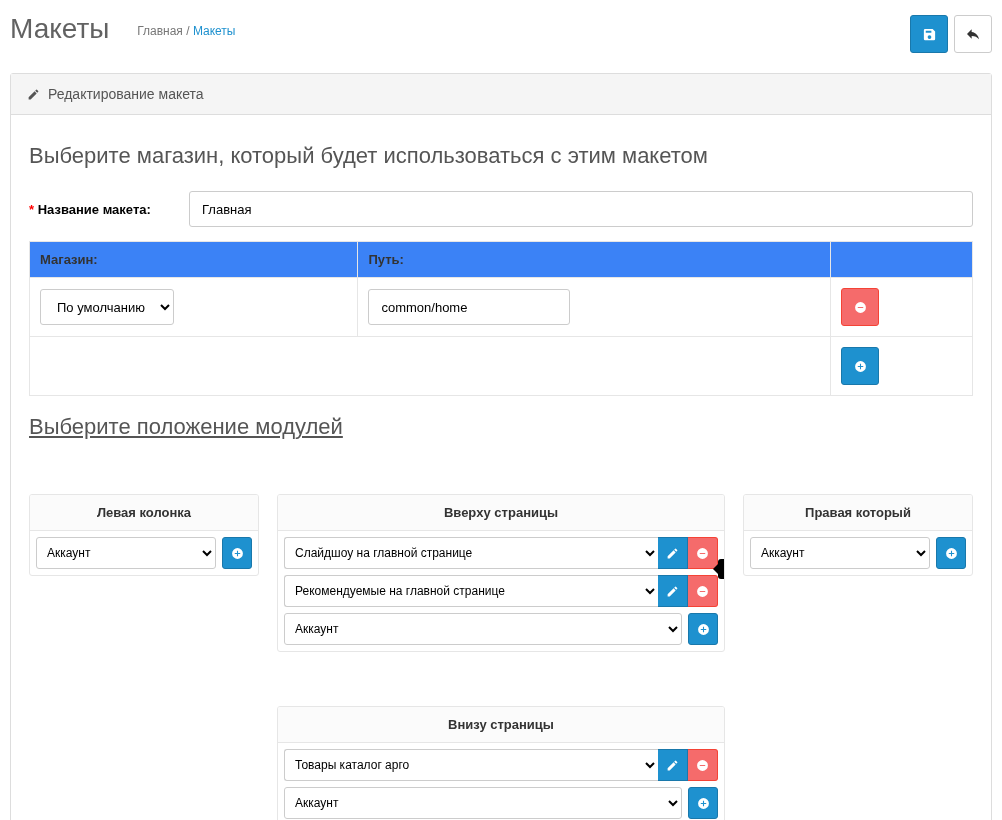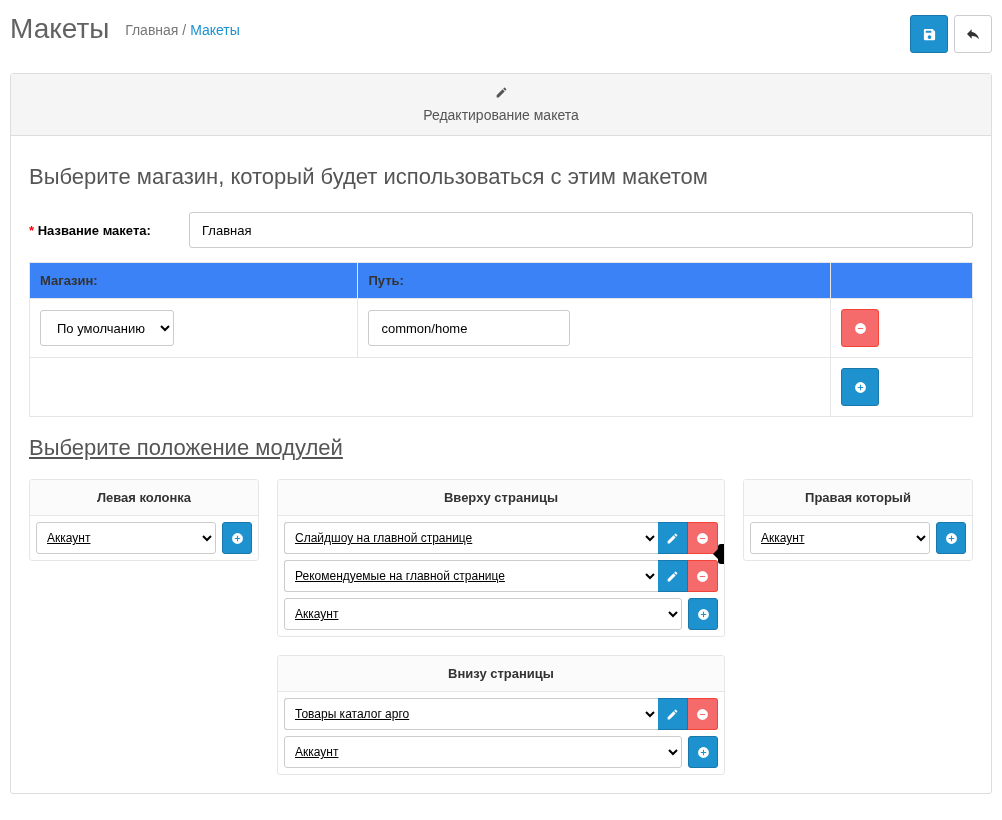--- a/index.html
+++ b/index.html
@@ -1,49 +1,49 @@
 <!DOCTYPE html>
 <html><head>
 <meta charset="utf-8">
 <style>
 * { box-sizing: border-box; }
 body { margin: 0; font-family: -apple-system, BlinkMacSystemFont, "Segoe UI", Arial, sans-serif; font-size: 13px; color: #555; background: #fff; padding: 0 10px 20px 10px; }
 .page-header { display: flex; align-items: flex-start; justify-content: space-between; padding: 15px 0 20px; }
 .page-header h1 { font-size: 28px; font-weight: 300; color: #626262; margin: 0; line-height: 1; }
-.breadcrumb { display: inline-block; margin-left: 8px; font-size: 14px; color: #777; position: relative; top: -3px; }
+.breadcrumb { display: inline-block; margin-left: 20px; font-size: 12px; color: #777; position: relative; top: -3px; }
 .breadcrumb a, .breadcrumb span.link { color: #1e91cf; text-decoration: none; }
 .header-actions { display: flex; gap: 6px; }
 .btn { display: inline-flex; align-items: center; justify-content: center; width: 38px; height: 38px; border-radius: 3px; cursor: pointer; color: #fff; border: 1px solid transparent; font-size: 14px; }
 .btn-primary { background: #1e91cf; border-color: #1978ab; }
 .btn-default { background: #fff; border-color: #ccc; color: #333; }
 .btn-danger { background: #f56b6b; border-color: #f44336; }
 .btn-sm { width: 30px; height: 32px; font-size: 13px; }
 .panel { border: 1px solid #ddd; border-radius: 3px; }
-.panel-heading { background: #f5f5f5; border-bottom: 1px solid #ddd; padding: 12px 16px; color: #555; font-size: 14px; display: flex; align-items: center; gap: 8px; flex-direction: column; }
+.panel-heading { background: #f5f5f5; border-bottom: 1px solid #ddd; padding: 12px 16px; color: #555; font-size: 14px; display: flex; align-items: center; gap: 8px; }
 .panel-body { padding: 18px; }
 .panel-body h3 { font-weight: 300; font-size: 22px; color: #555; margin: 10px 0 22px; }
 .form-row { display: flex; align-items: center; margin-bottom: 14px; }
 .form-label { width: 160px; font-weight: 600; color: #000000; }
 .required::before { content: "* "; color: #f00; font-weight: 700; }
 .form-control { flex: 1; height: 36px; padding: 6px 12px; border: 1px solid #ccc; border-radius: 3px; font-size: 13px; background: #fff; }
 select.form-control { appearance: auto; }
 .tbl { width: 100%; border-collapse: collapse; margin-bottom: 10px; }
 .tbl th, .tbl td { border: 1px solid #e6e6e6; padding: 10px; text-align: left; vertical-align: middle; }
 .tbl th { background: #3b82f6; font-weight: 700; color: #333; }
 .tbl td.action { width: 142px; }
 h3.section { font-weight: 300; font-size: 22px; color: #555; margin: 18px 0; text-decoration: underline; }
 .cols { display: flex; gap: 18px; align-items: flex-start; }
 .col-left, .col-right { width: 230px; }
 .col-mid { flex: 1; display: flex; flex-direction: column; gap: 18px; }
-.layout-panel { border: 1px solid #e6e6e6; border-radius: 3px; overflow: hidden; }
+.layout-panel { border: 1px solid #e6e6e6; border-radius: 3px; overflow: hidden; margin-top: 36px; }
 .layout-panel .lp-head { background: #fbfbfb; border-bottom: 1px solid #e6e6e6; padding: 10px; text-align: center; font-weight: 700; color: #333; }
 .lp-body { padding: 6px; }
 .mod-row { display: flex; gap: 0; margin-bottom: 6px; position: relative; }
 .mod-row:last-child { margin-bottom: 0; }
-.mod-row select { flex: 1; height: 32px; border: 1px solid #ccc; border-radius: 3px 0 0 3px; padding: 6px 6px; font-size: 12px; background: #fff; border-right: none; text-decoration: underline; }
+.mod-row select { flex: 1; height: 32px; border: 1px solid #ccc; border-radius: 3px 0 0 3px; padding: 6px 6px; font-size: 12px; background: #fff; border-right: none; }
 .mod-row .btn-group { display: flex; }
 .mod-row .btn-group .btn-sm { border-radius: 0; border-left-width: 0; }
 .mod-row .btn-group .btn-sm:last-child { border-radius: 0 3px 3px 0; }
 .mod-row.addonly select { border-right: 1px solid #ccc; border-radius: 3px; margin-right: 6px; }
 .mod-row.addonly .btn-sm { border-radius: 3px; }
 .tooltip { position: absolute; background: #000; color: #fff; font-size: 11px; padding: 4px 8px; border-radius: 3px; white-space: nowrap; z-index: 10; }
 .tooltip::before { content: ""; position: absolute; border: 5px solid transparent; }
 .tt-left::before { right: 100%; top: 50%; margin-top: -5px; border-right-color: #000; }
 svg { display: block; }
 .icon-pencil { width: 13px; height: 13px; }

